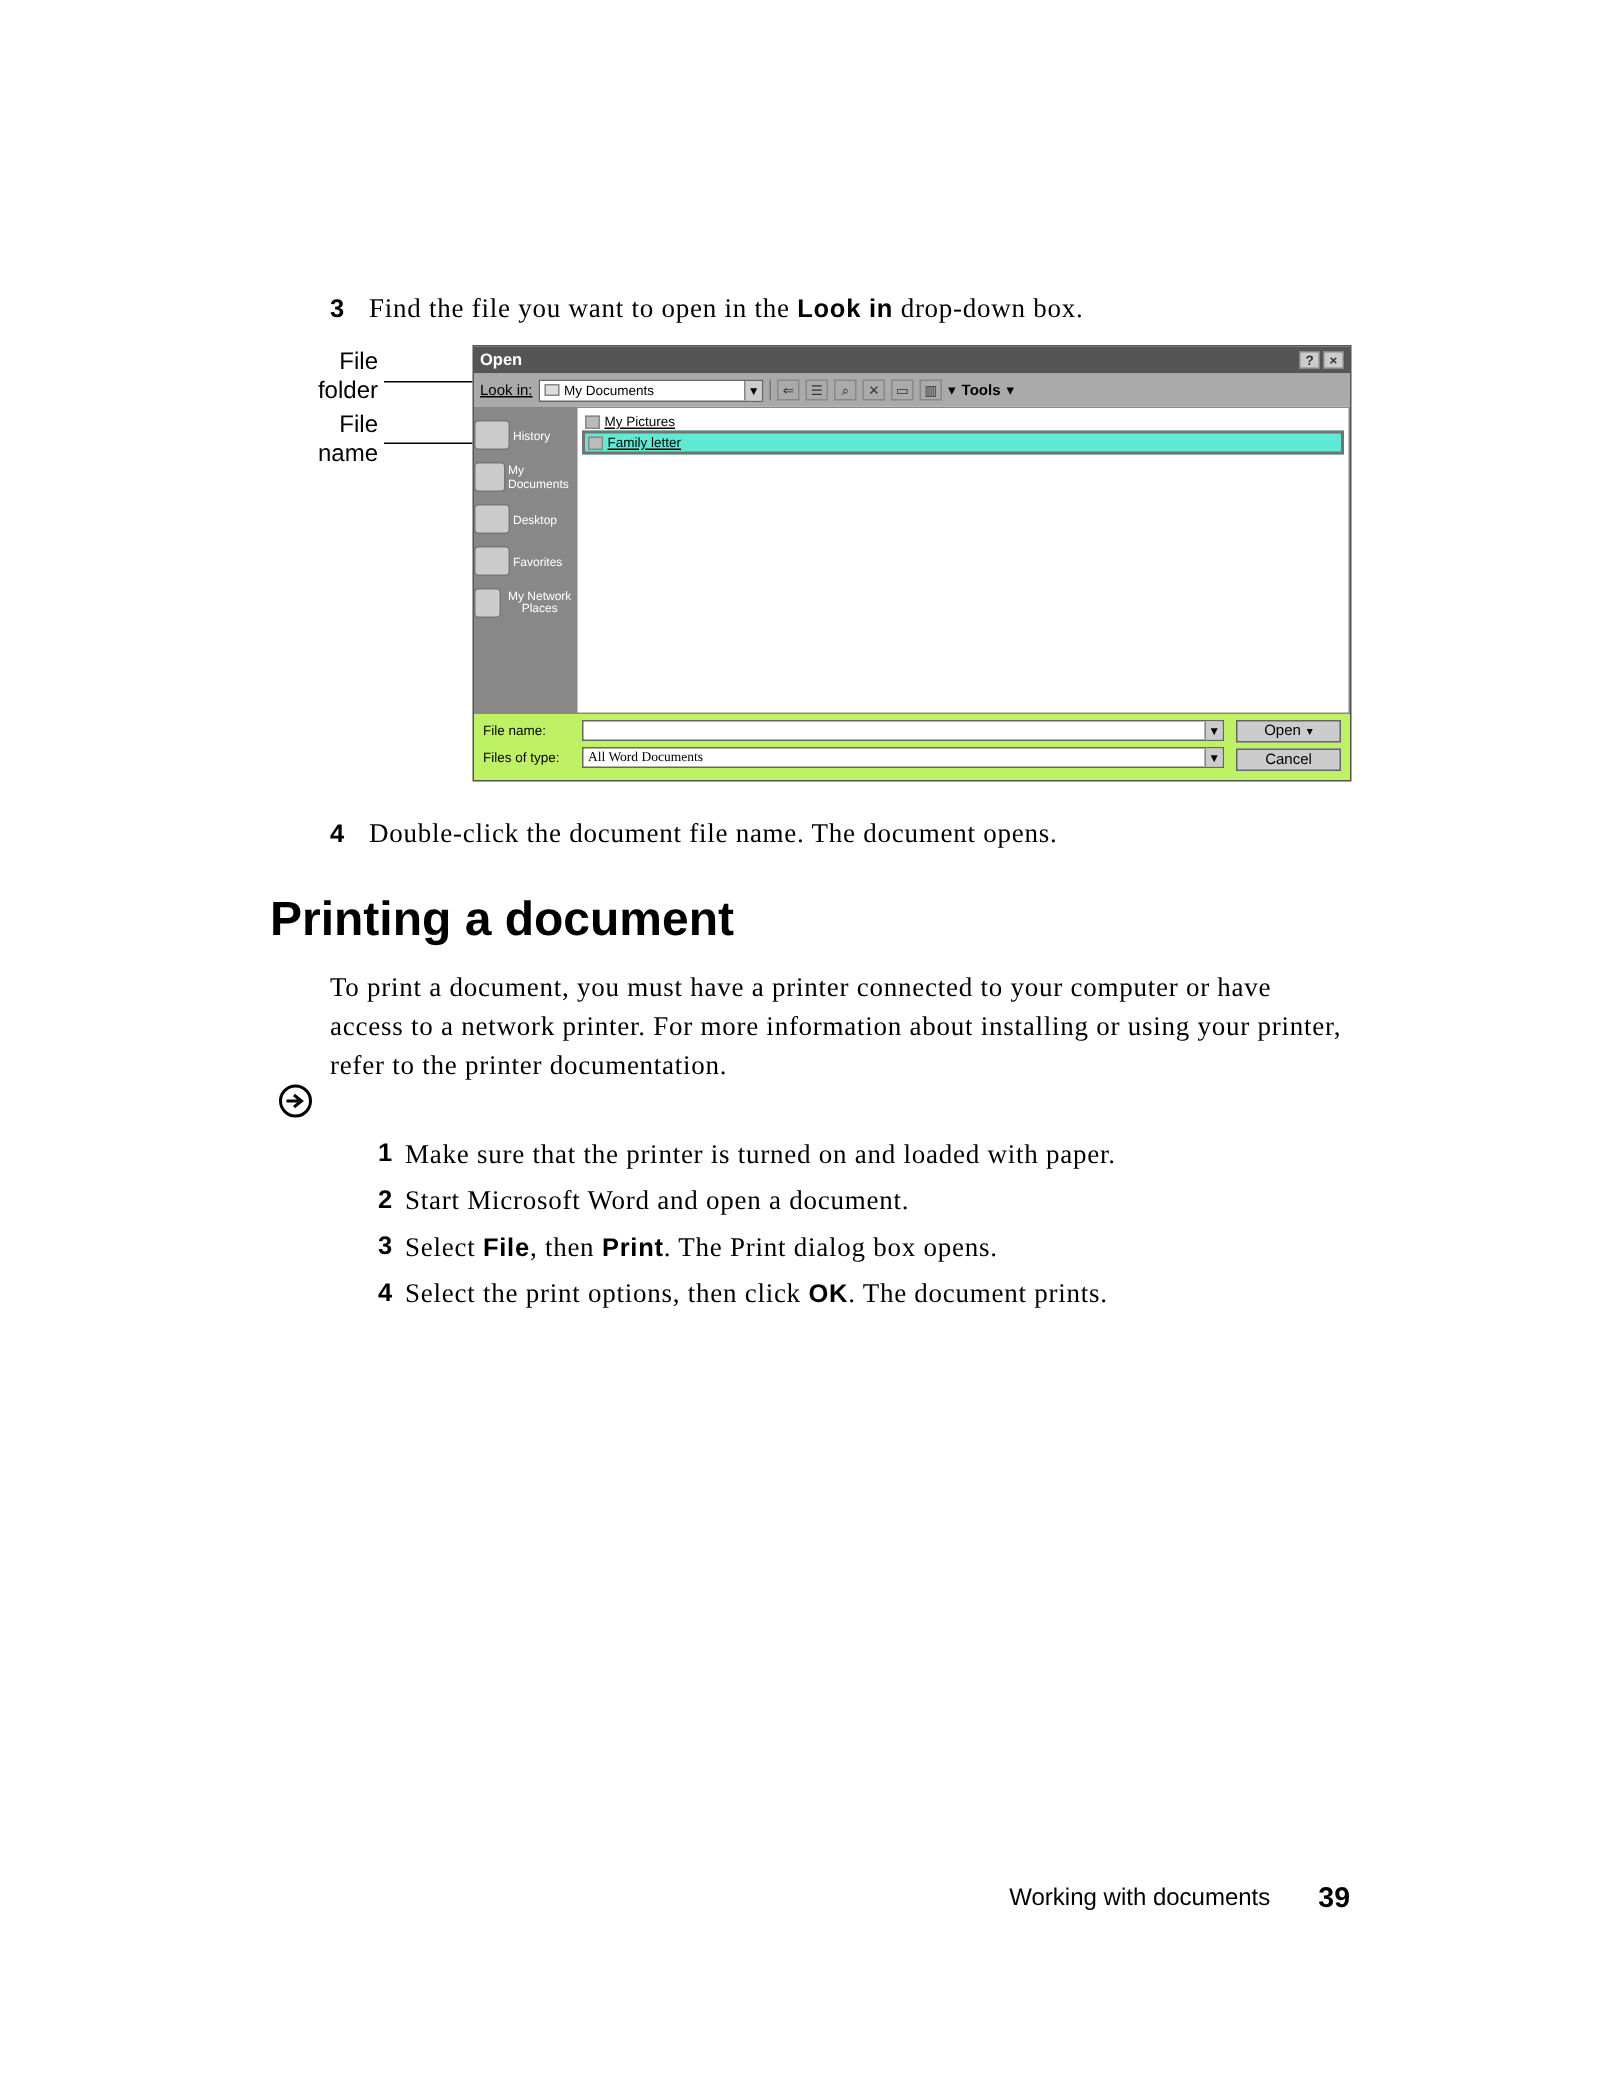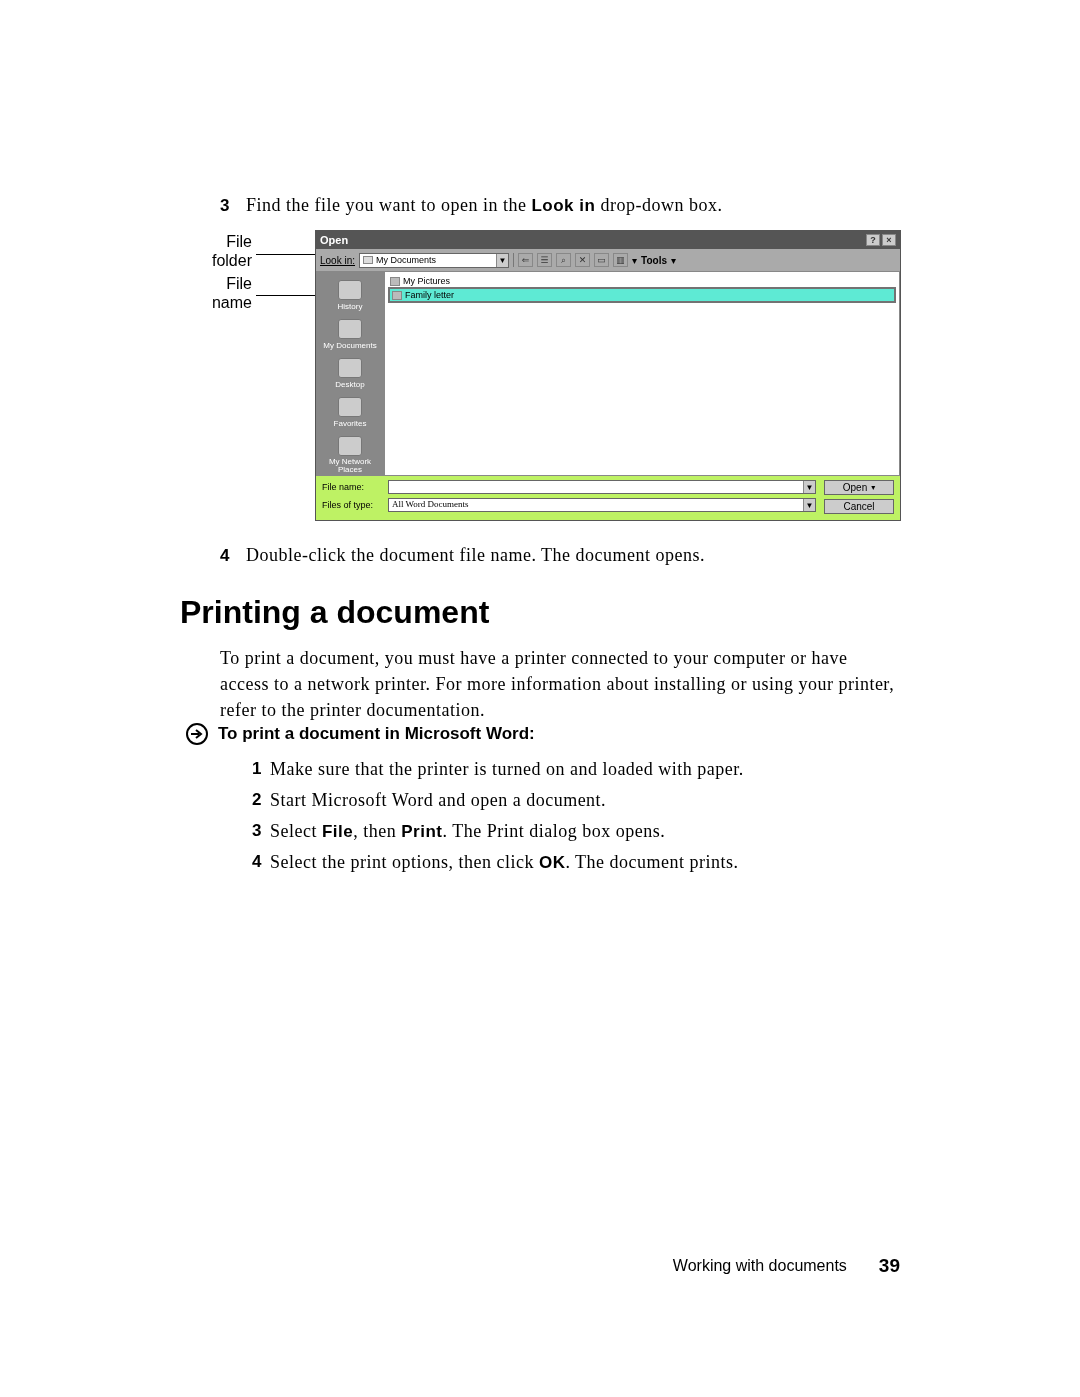--- a/index.html
+++ b/index.html
@@ -142,21 +142,21 @@
   }
   .places-bar {
     width: 68px;
     background: #888;
     display: flex;
     flex-direction: column;
     padding-top: 6px;
   }
   .place {
     display: flex;
-    flex-direction: column;
+    flex-direction: row;
     align-items: center;
     font-family: Arial, sans-serif;
     font-size: 8px;
     color: #fff;
     padding: 3px 0 5px 0;
     gap: 2px;
   }
   .place-icon {
     width: 24px; height: 20px;
     background: #ccc;
@@ -169,20 +169,21 @@
     border: 1px solid #888;
     padding: 3px;
     font-family: Arial, sans-serif;
     font-size: 9px;
   }
   .file-item {
     display: flex;
     align-items: center;
     gap: 3px;
     padding: 1px 2px;
+    text-decoration: underline;
   }
   .file-item.selected {
     border: 2px solid #737373;
     background: #5eead4;
   }
   .file-item .mini-icon {
     width: 10px; height: 9px;
     background: #bbb;
     border: 1px solid #888;
   }
@@ -424,21 +425,20 @@
   <h2 class="section-heading">Printing a document</h2>
 
   <p class="body-para">To print a document, you must have a printer connected to your computer or have access to a network printer. For more information about installing or using your printer, refer to the printer documentation.</p>
 
   <div class="sub-heading-row">
     <div class="arrow-icon">
       <svg width="14" height="12" viewBox="0 0 14 12">
           <path d="M1 6 H9 M6 2 L11 6 L6 10" stroke="#000" stroke-width="2" fill="none"></path>
         </svg>
     </div>
-    <span class="sub-heading">To print a document in Microsoft Word:</span>
   </div>
 
   <div class="steps-block">
     <div class="step-item">
       <span class="num">1</span>
       <span><span>Make sure that the printer is turned on and loaded with paper.</span></span>
     </div>
     <div class="step-item">
       <span class="num">2</span>
       <span><span>Start Microsoft Word and open a document.</span></span>

